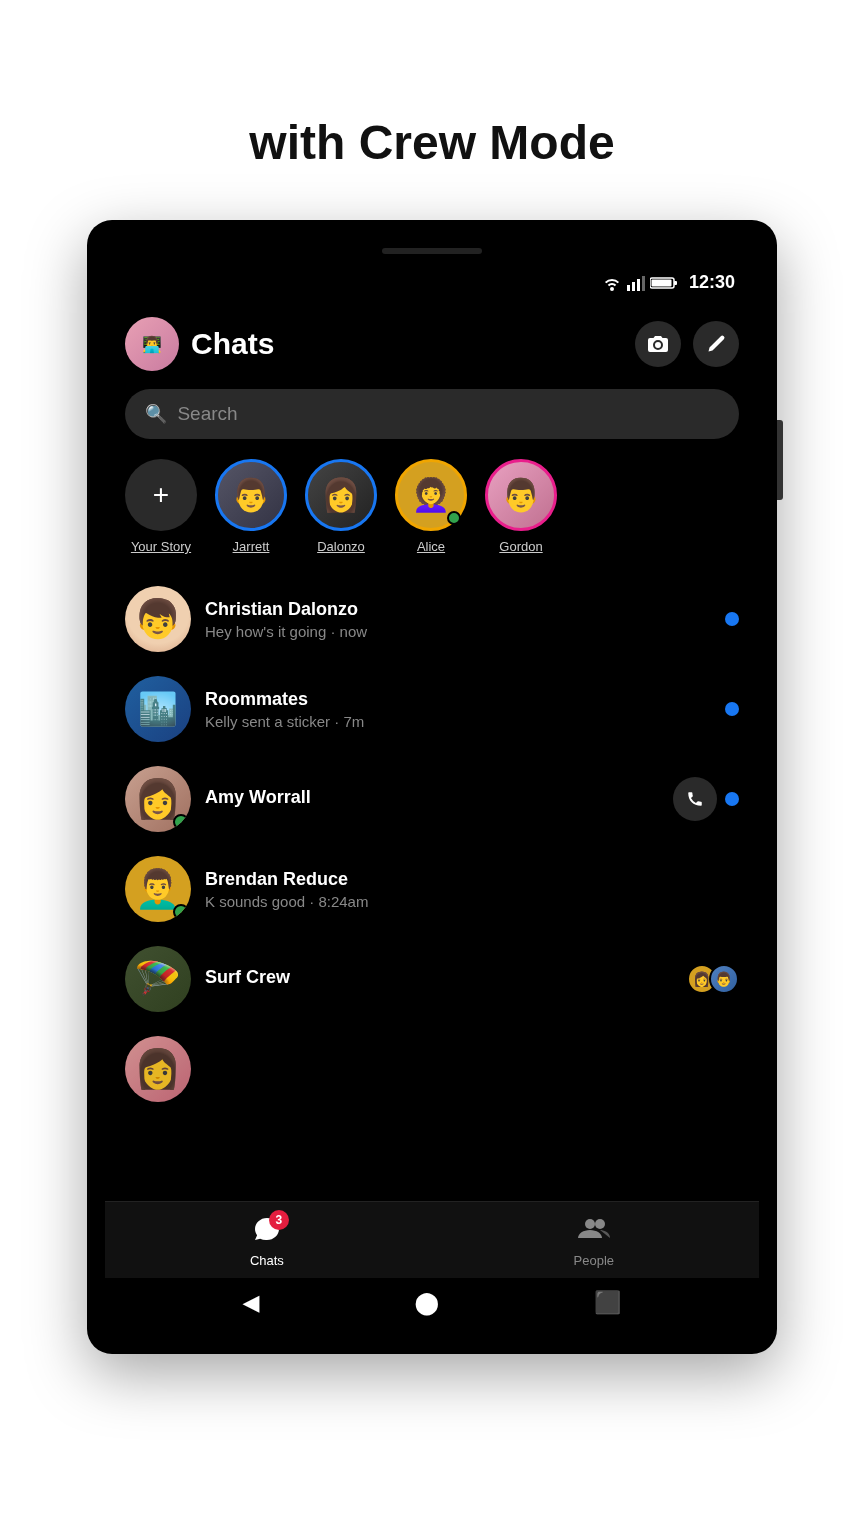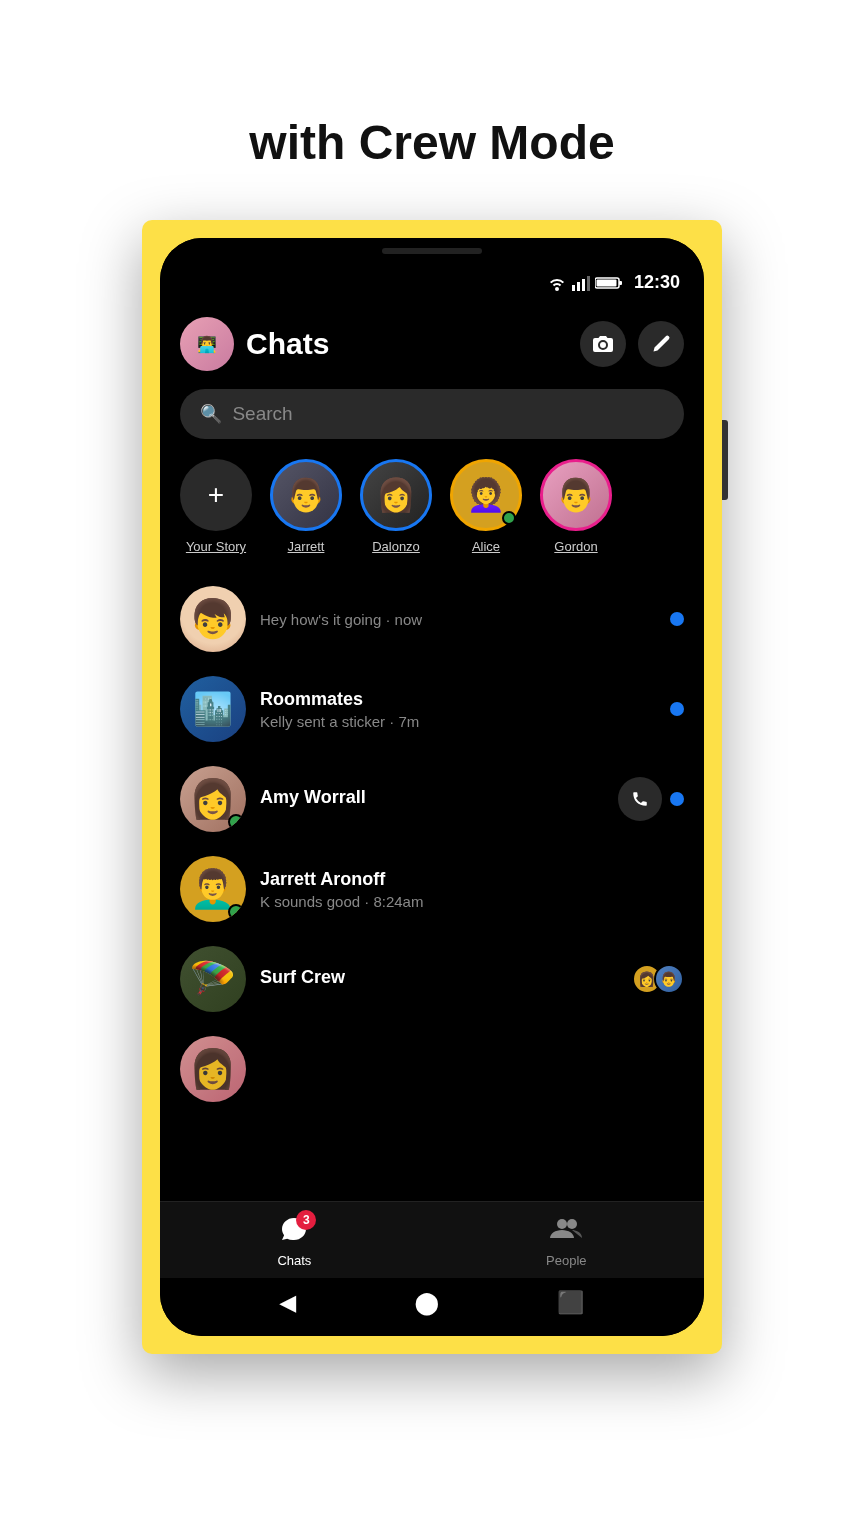--- a/index.html
+++ b/index.html
@@ -16,23 +16,23 @@
     .page-title {
       font-size: 48px;
       font-weight: 900;
       text-align: center;
       color: #111;
       margin: 60px 80px 50px;
       line-height: 1.15;
     }
 
     .phone-outer {
-      width: 580px;
-      background: #fde047;
-      border-radius: 10px;
+      width: 690px;
+      background: #000000;
+      border-radius: 25px;
       padding: 18px;
       box-shadow: 0 20px 60px rgba(0,0,0,0.35);
       position: relative;
     }
 
     .phone-inner {
       background: #000;
       border-radius: 42px;
       overflow: hidden;
       position: relative;
@@ -505,20 +505,21 @@
         </div>
       </div>
 
       <div class="chat-list">
 
         <div class="chat-item">
           <div class="chat-avatar face-christian">
             <span style="font-size:38px; line-height:66px;">👦</span>
           </div>
           <div class="chat-info">
+            <div class="chat-name">Christian Dalonzo</div>
             <div class="chat-preview">Hey how's it going · now</div>
           </div>
           <div class="chat-meta">
             <div class="unread-dot"></div>
           </div>
         </div>
 
         <div class="chat-item">
           <div class="chat-avatar roommates">
             <span style="font-size:32px; line-height:66px;">🏙️</span>
@@ -549,21 +550,21 @@
             <div class="unread-dot"></div>
           </div>
         </div>
 
         <div class="chat-item">
           <div class="chat-avatar brendan" style="position:relative; background:#d4a020;">
             <span style="font-size:38px; line-height:66px;">👨‍🦱</span>
             <div class="chat-online-dot"></div>
           </div>
           <div class="chat-info">
-            <div class="chat-name">Jarrett Aronoff</div>
+            <div class="chat-name">Brendan Reduce</div>
             <div class="chat-preview">K sounds good · 8:24am</div>
           </div>
           <div class="chat-meta"></div>
         </div>
 
         <div class="chat-item">
           <div class="chat-avatar surfcrew">
             <span style="font-size:38px; line-height:66px;">🪂</span>
           </div>
           <div class="chat-info">

